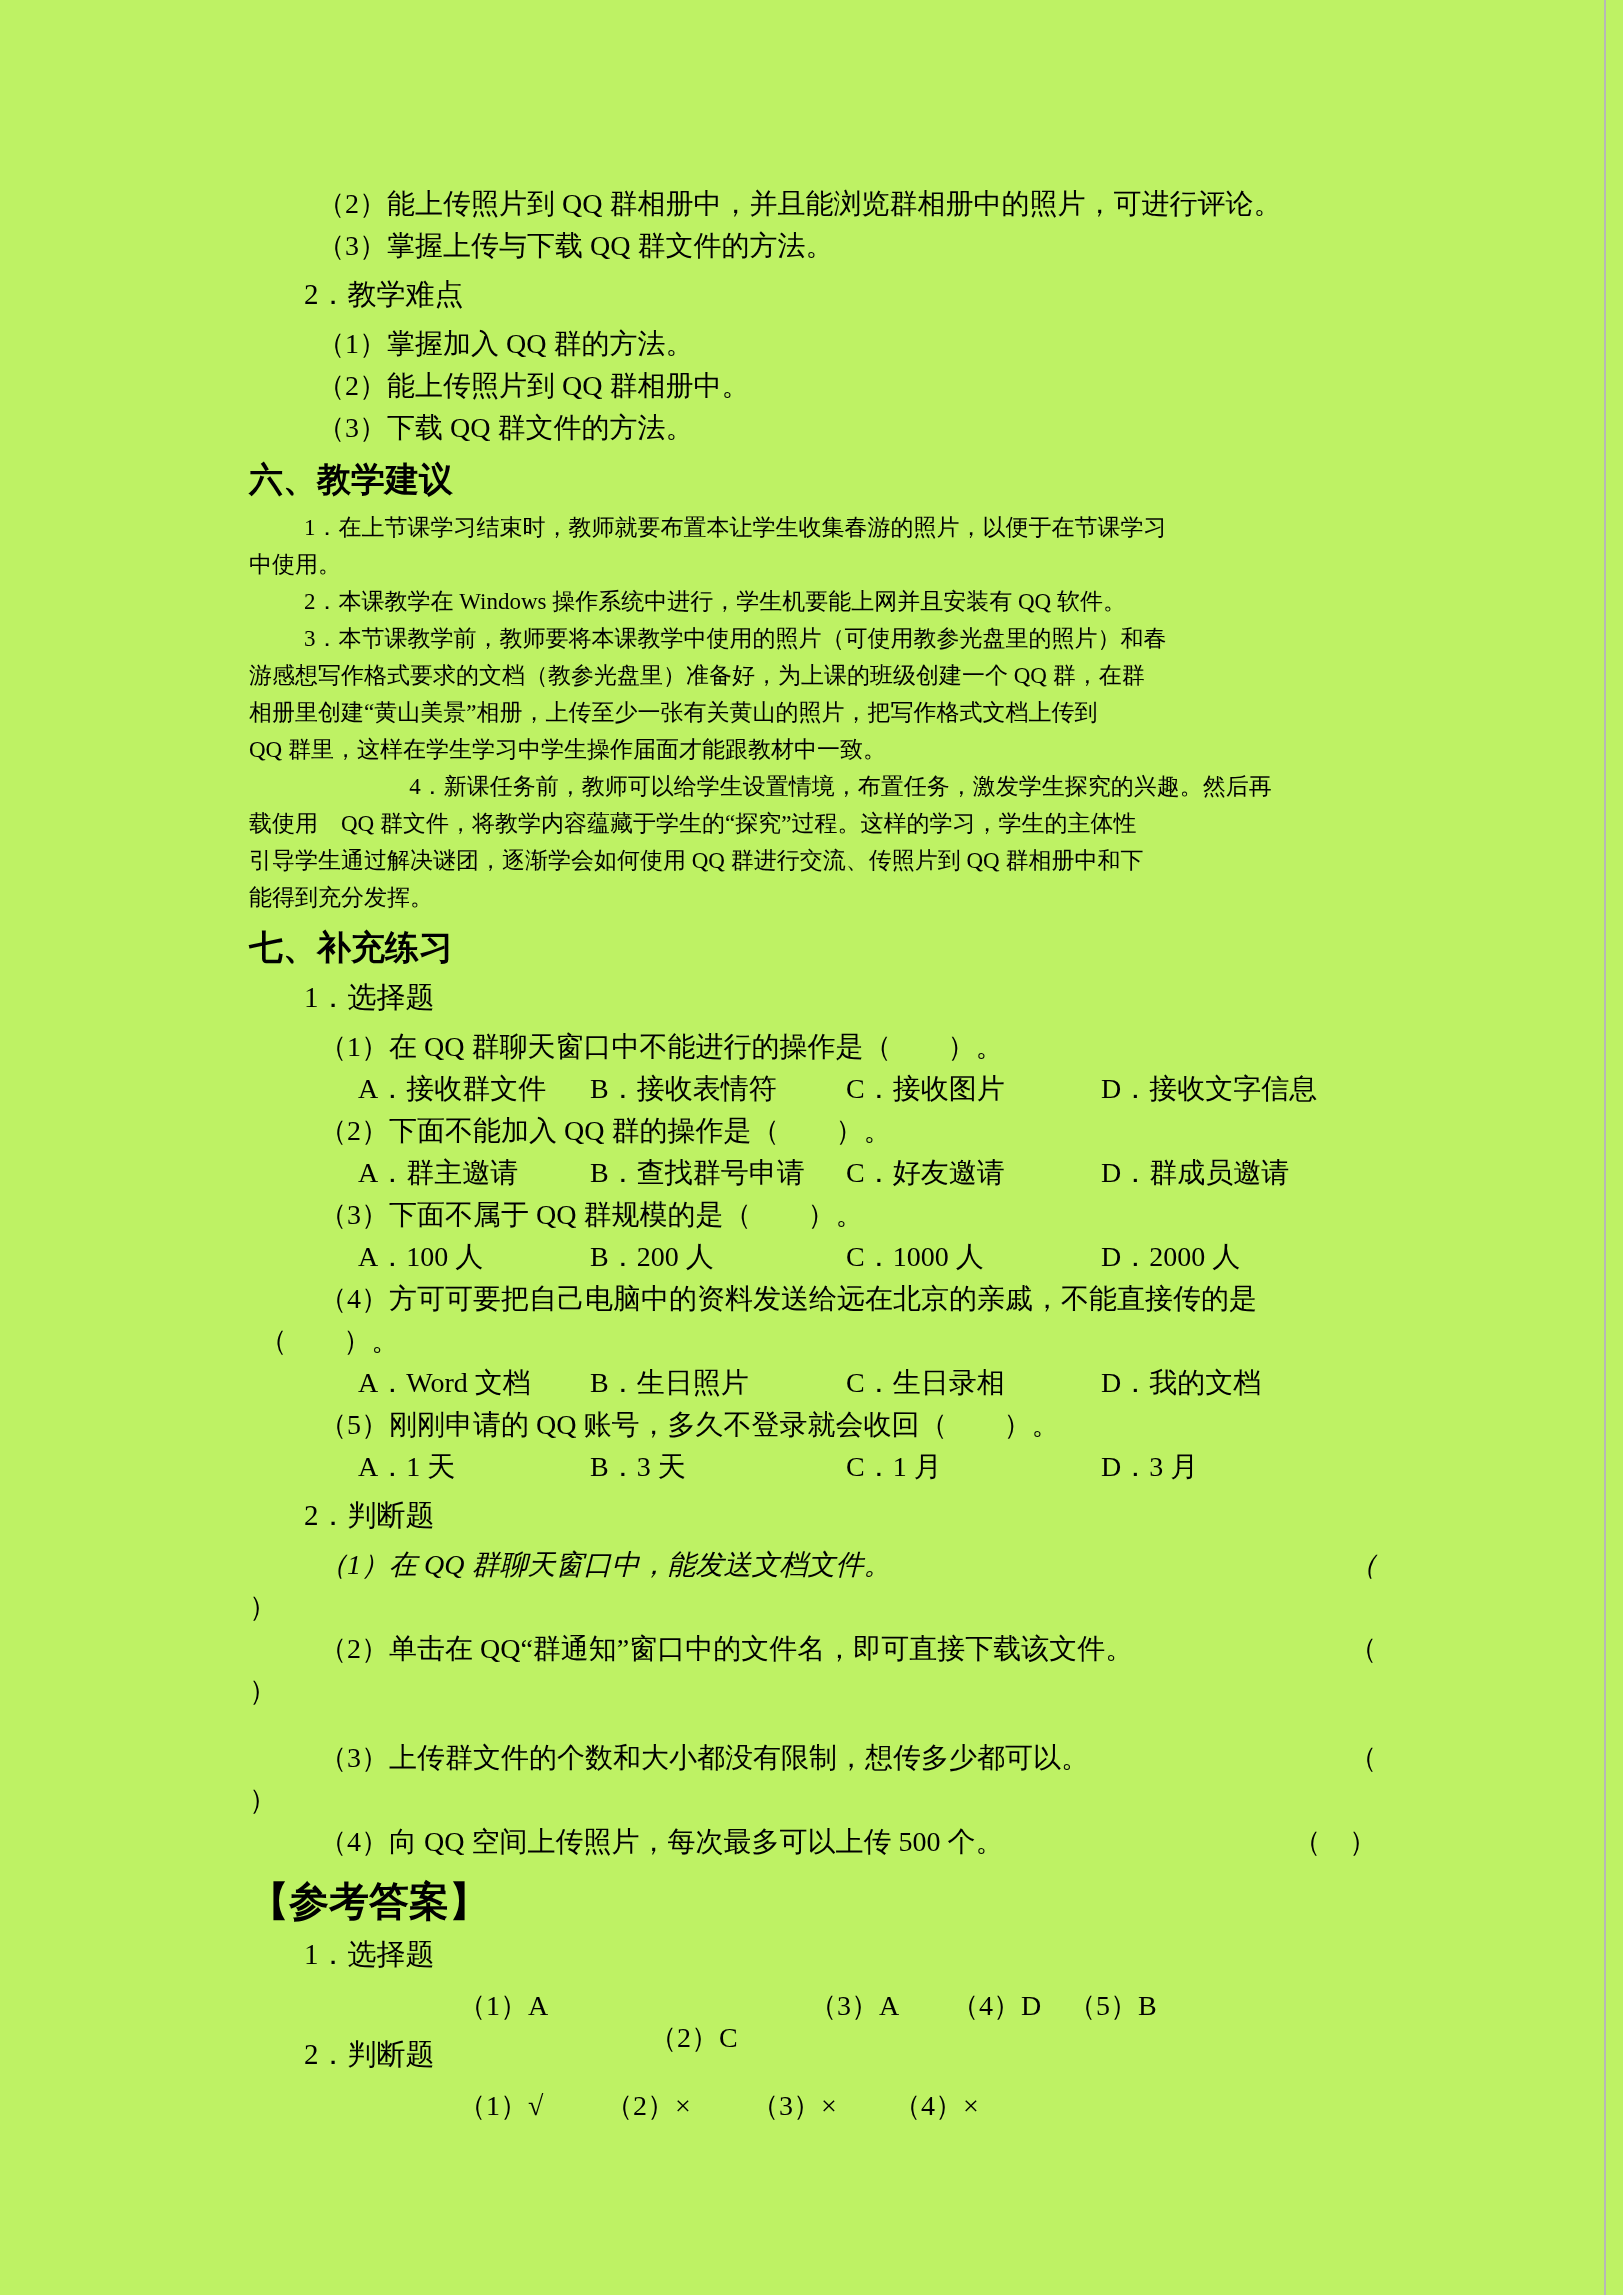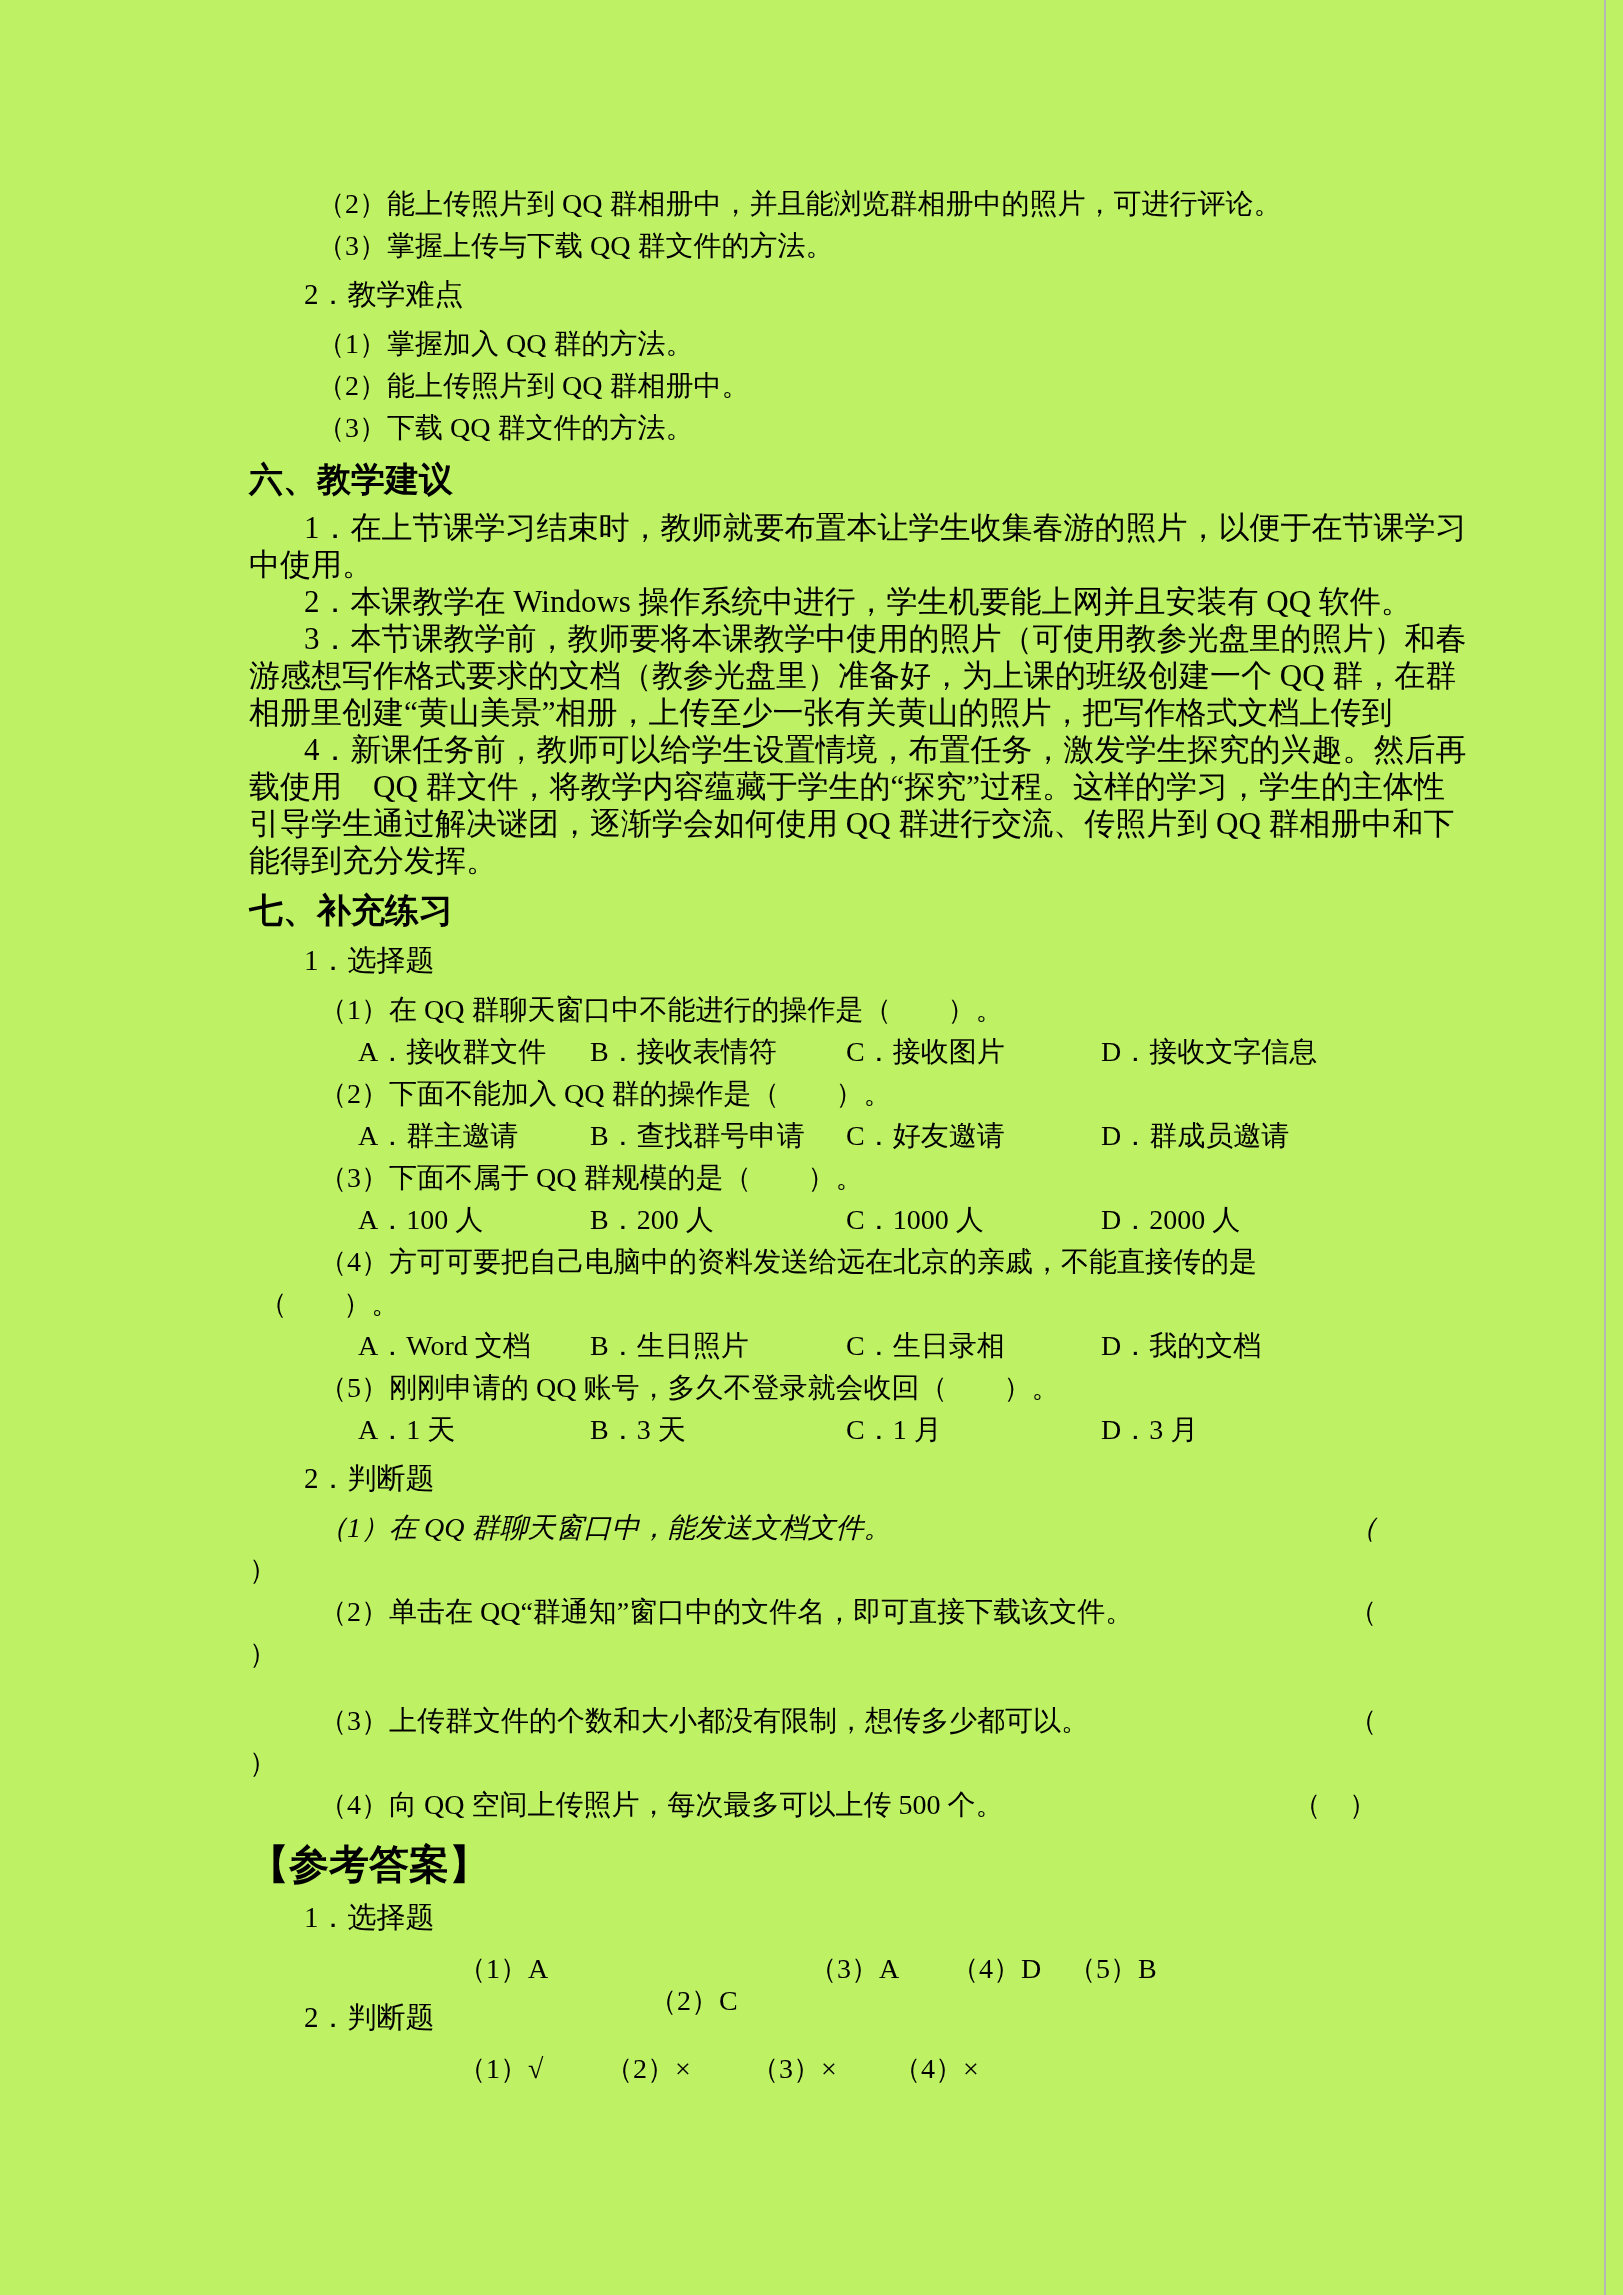--- a/index.html
+++ b/index.html
@@ -26,21 +26,21 @@
     top: 183px;
     width: 1128px;
   }
   .block { position: relative; }
   .body {
     font-size: 28px;
     line-height: 42px;
     white-space: pre;
   }
   .para {
-    font-size: 31px;
+    font-size: 23px;
     line-height: 37px;
     white-space: pre;
   }
   .heading {
     font-family: "Liberation Sans", "DejaVu Sans", sans-serif;
     font-weight: bold;
     font-size: 34px;
     line-height: 48px;
     margin: 6.8px 0 5.5px 0;
     white-space: pre;
@@ -89,20 +89,21 @@
       <div class="block body" style="padding-left: 68px;"><span>（1）掌握加入 QQ 群的方法。</span></div>
       <div class="block body" style="padding-left: 68px;"><span>（2）能上传照片到 QQ 群相册中。</span></div>
       <div class="block body" style="padding-left: 68px;"><span>（3）下载 QQ 群文件的方法。</span></div>
       <div class="block heading"><span>六、教学建议</span></div>
       <div class="block para" style="padding-left: 55px;"><span>1．在上节课学习结束时，教师就要布置本让学生收集春游的照片，以便于在节课学习</span></div>
       <div class="block para"><span>中使用。</span></div>
       <div class="block para" style="padding-left: 55px;"><span>2．本课教学在 Windows 操作系统中进行，学生机要能上网并且安装有 QQ 软件。</span></div>
       <div class="block para" style="padding-left: 55px;"><span>3．本节课教学前，教师要将本课教学中使用的照片（可使用教参光盘里的照片）和春</span></div>
       <div class="block para"><span>游感想写作格式要求的文档（教参光盘里）准备好，为上课的班级创建一个 QQ 群，在群</span></div>
       <div class="block para"><span>相册里创建“黄山美景”相册，上传至少一张有关黄山的照片，把写作格式文档上传到</span></div>
+      <div class="block para"><span>QQ 群里，这样在学生学习中学生操作届面才能跟教材中一致。</span></div>
       <div class="block para" style="padding-left: 55px; text-align: center;"><span>4．新课任务前，教师可以给学生设置情境，布置任务，激发学生探究的兴趣。然后再</span></div>
       <div class="block para"><span>载使用　QQ 群文件，将教学内容蕴藏于学生的“探究”过程。这样的学习，学生的主体性</span></div>
       <div class="block para"><span>引导学生通过解决谜团，逐渐学会如何使用 QQ 群进行交流、传照片到 QQ 群相册中和下</span></div>
       <div class="block para"><span>能得到充分发挥。</span></div>
       <div class="block heading"><span>七、补充练习</span></div>
       <div class="block sub" style="padding-left: 55px;"><span>1．选择题</span></div>
       <div class="block body" style="padding-left: 70px;"><span>（1）在 QQ 群聊天窗口中不能进行的操作是（　　）。</span></div>
       <div class="block options">
         <span style="left: 109px;">A．接收群文件</span>
         <span style="left: 341px;">B．接收表情符</span>

